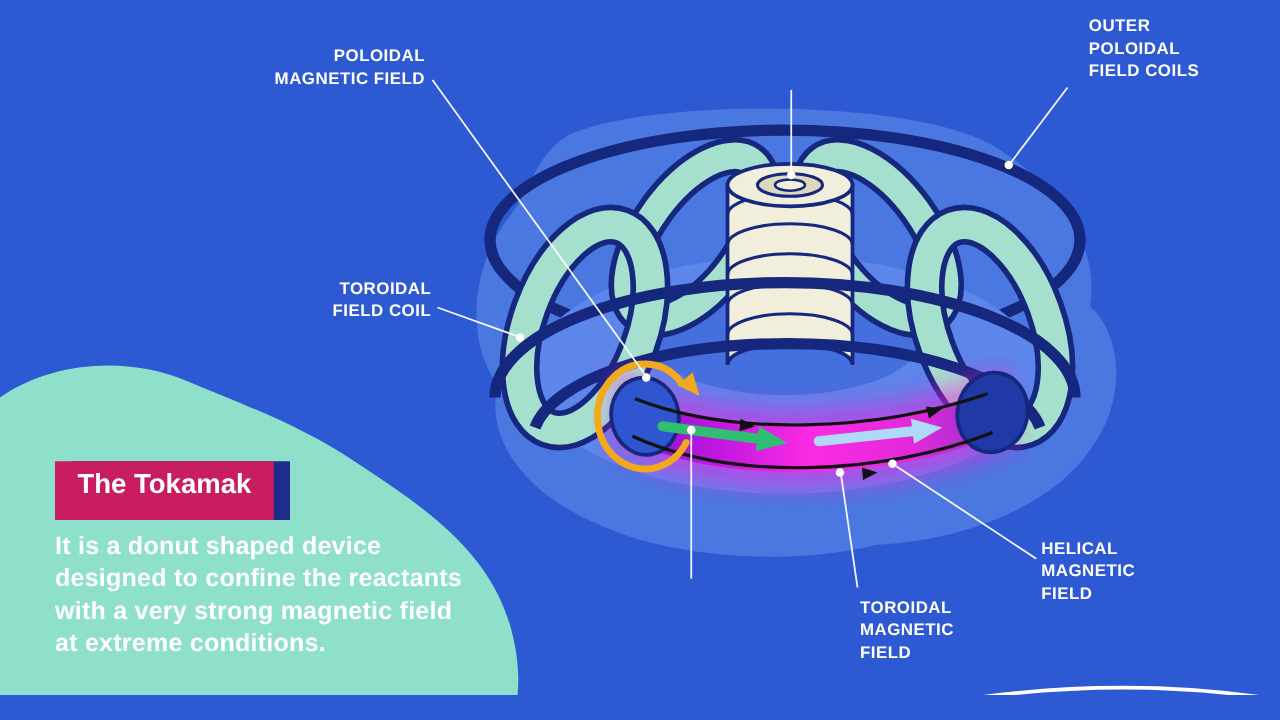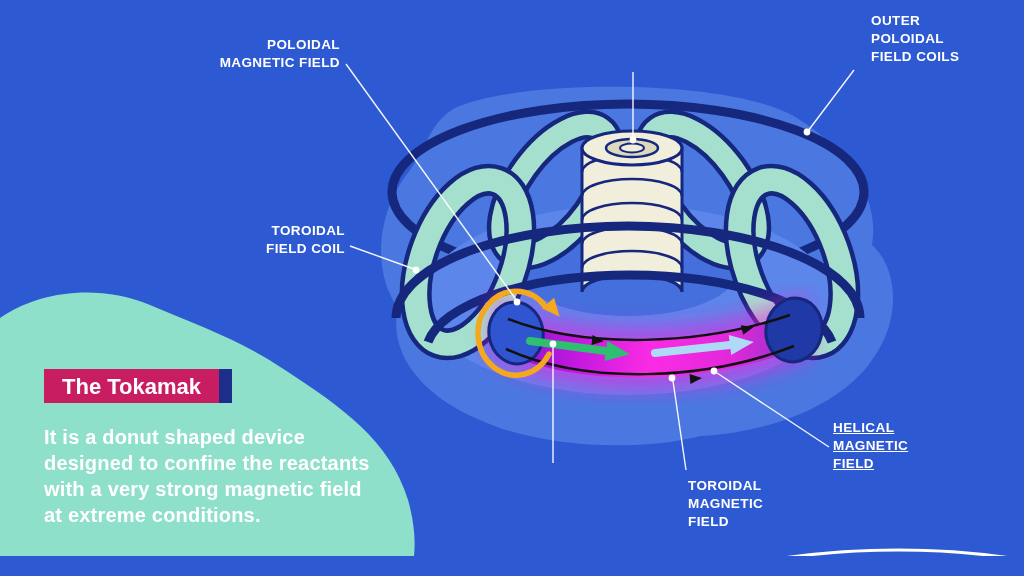--- a/index.html
+++ b/index.html
@@ -11,25 +11,25 @@
     position:absolute; color:#ffffff; font-size:13.5px; font-weight:700;
     line-height:18px; letter-spacing:.4px; white-space:pre-line;
   }
   .align-right { text-align:right; }
   .lbl-poloidal      { top:36px;  right:684px; }
   .lbl-central       { top:30px;  left:648px; }
   .lbl-outer         { top:12px;  left:858px;margin-left:13px; }
   .lbl-toroidal-coil { top:222px; right:679px; }
   .lbl-plasma        { top:471px; left:560px; }
   .lbl-toroidal-fld  { top:477px; left:688px; }
-  .lbl-helical       { top:419px; left:833px;text-decoration:underline; }
+  .lbl-helical       { top:430px; left:833px; }
   .title-wrap { position:absolute; left:44px; top:369px; }
   .title-box {
     position:relative; display:inline-block; background:#c91d61; color:#ffffff;
-    font-size:22px; font-weight:700; padding:5px 18px 3px;
+    font-size:22px; font-weight:700; padding:5px 18px 16px;
     box-shadow:13px 0 0 #1c2e8a;
   }
   .description {
     position:absolute; left:44px; top:424px; color:#ffffff;
     font-size:20px; font-weight:700; line-height:26px; white-space:pre-line;
     letter-spacing:.2px;
   }
 </style>
 </head>
 <body>

